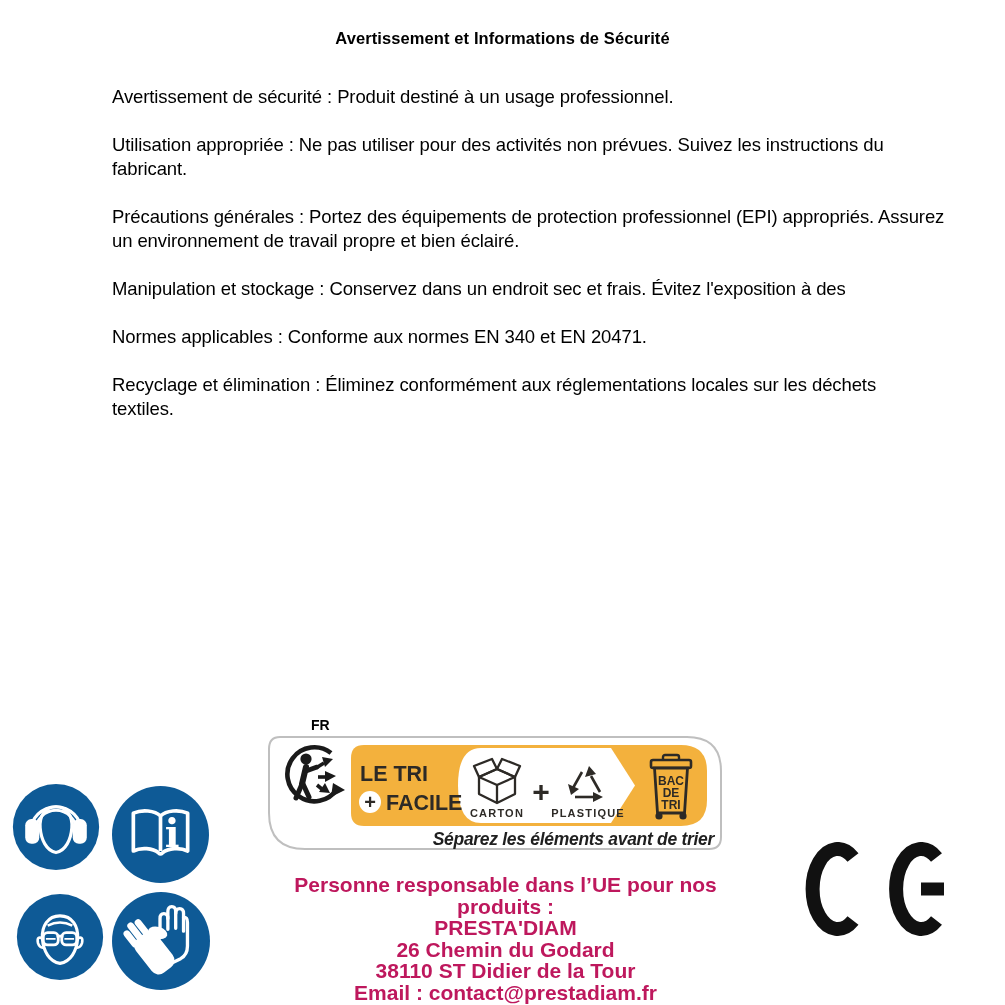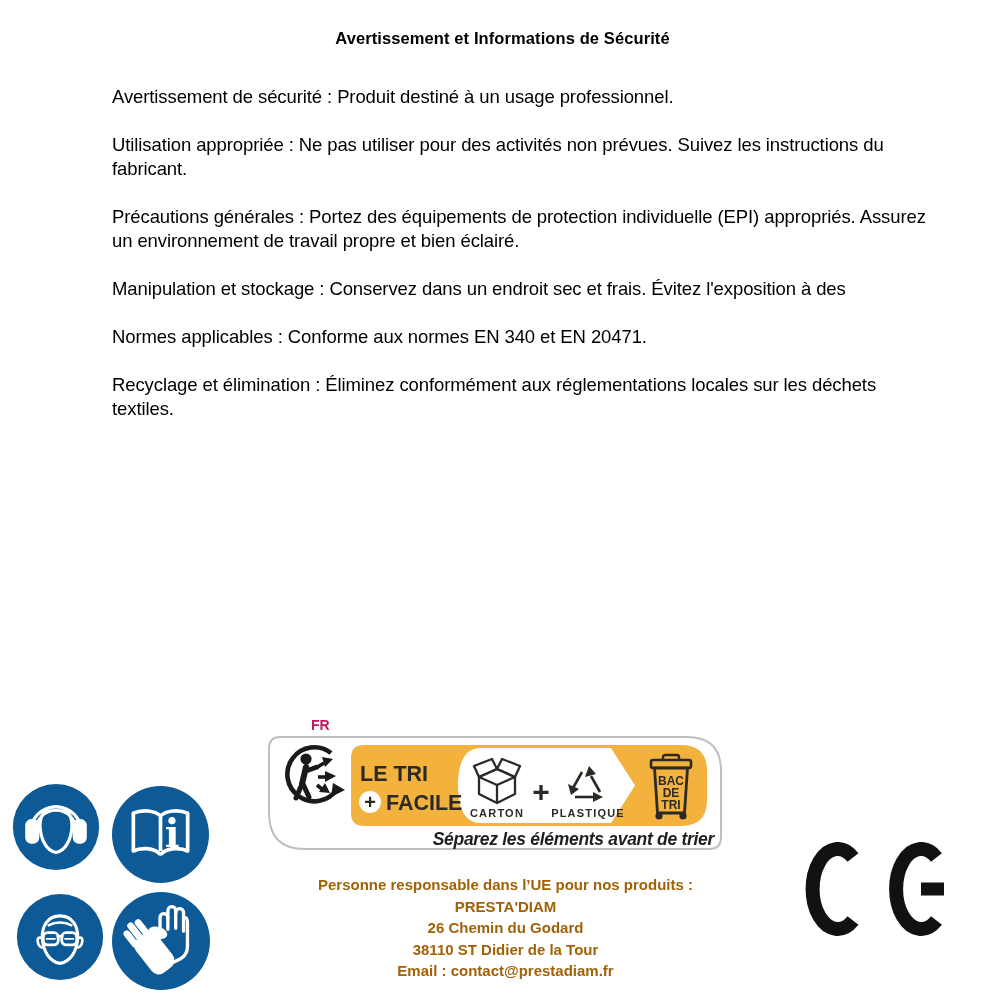--- a/index.html
+++ b/index.html
@@ -9,46 +9,46 @@
   }
   .title{
     position:absolute;top:29px;left:0;width:100%;text-align:center;
     font-size:16.5px;font-weight:bold;letter-spacing:.1px;
   }
   .paras{position:absolute;left:72px;top:85px;right:28px;font-size:18.5px;line-height:24px;letter-spacing:-0.1px;margin-left:40px;}
   .paras p{margin:0 0 24px 0;}
   .paras .ln{display:block;}
   .picto{position:absolute;}
   .banner{position:absolute;left:268px;top:717px;width:456px;}
-  .banner .fr{font-size:14px;font-weight:bold;margin:0 0 3px 2px;line-height:16px;color:#be185d;padding-left:41px;}
+  .banner .fr{font-size:14px;font-weight:bold;margin:0 0 3px 2px;line-height:16px;color:#000000;padding-left:41px;}
   .banner svg{display:block;}
   svg text{font-family:"Liberation Sans",sans-serif;}
   .resp{
     position:absolute;left:253px;top:874px;width:505px;text-align:center;
-    font-size:15px;font-weight:bold;line-height:21.5px;color:#a16207;
+    font-size:21px;font-weight:bold;line-height:21.5px;color:#be185d;
   }
   .ce{position:absolute;left:799px;top:842px;}
 </style>
 </head>
 <body>
 
 <div class="page">
 
   <div class="title">Avertissement et Informations de Sécurité</div>
 
   <div class="paras">
     <p>
       <span class="ln">Avertissement de sécurité : Produit destiné à un usage professionnel.</span>
     </p>
     <p>
       <span class="ln">Utilisation appropriée : Ne pas utiliser pour des activités non prévues. Suivez les instructions du</span>
       <span class="ln">fabricant.</span>
     </p>
     <p>
-      <span class="ln">Précautions générales : Portez des équipements de protection individuelle (EPI) appropriés. Assurez</span>
+      <span class="ln">Précautions générales : Portez des équipements de protection professionnel (EPI) appropriés. Assurez</span>
       <span class="ln">un environnement de travail propre et bien éclairé.</span>
     </p>
     <p>
       <span class="ln">Manipulation et stockage : Conservez dans un endroit sec et frais. Évitez l'exposition à des</span>
     </p>
     <p>
       <span class="ln">Normes applicables : Conforme aux normes EN 340 et EN 20471.</span>
     </p>
     <p>
       <span class="ln">Recyclage et élimination : Éliminez conformément aux réglementations locales sur les déchets</span>

